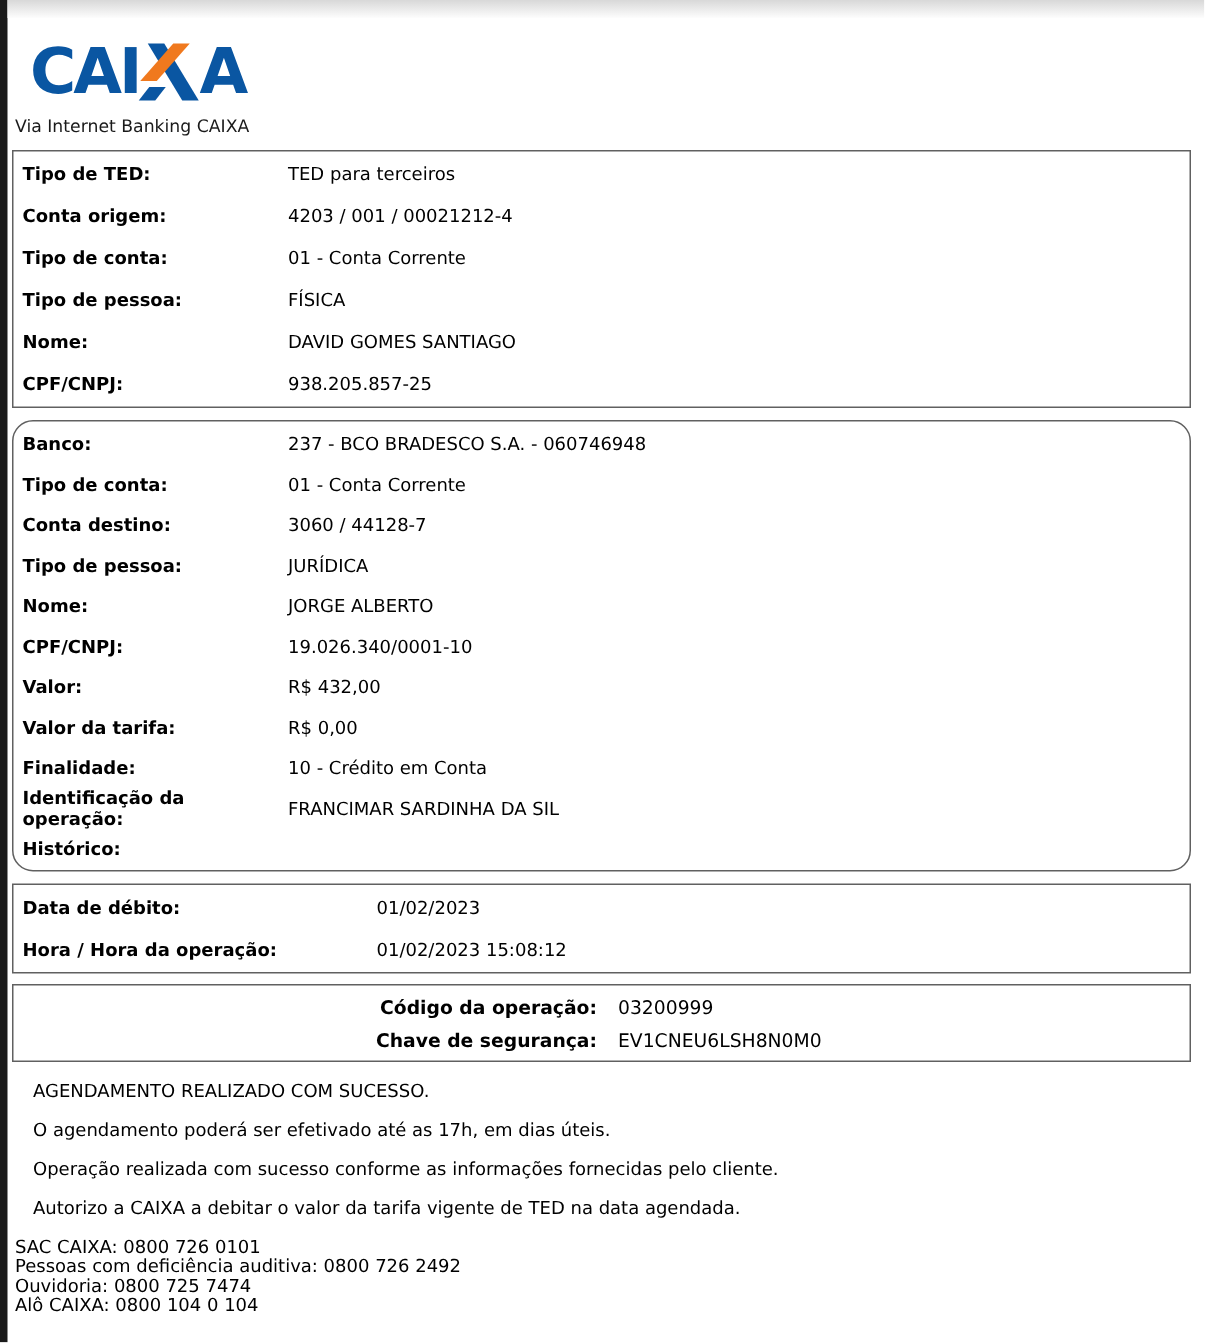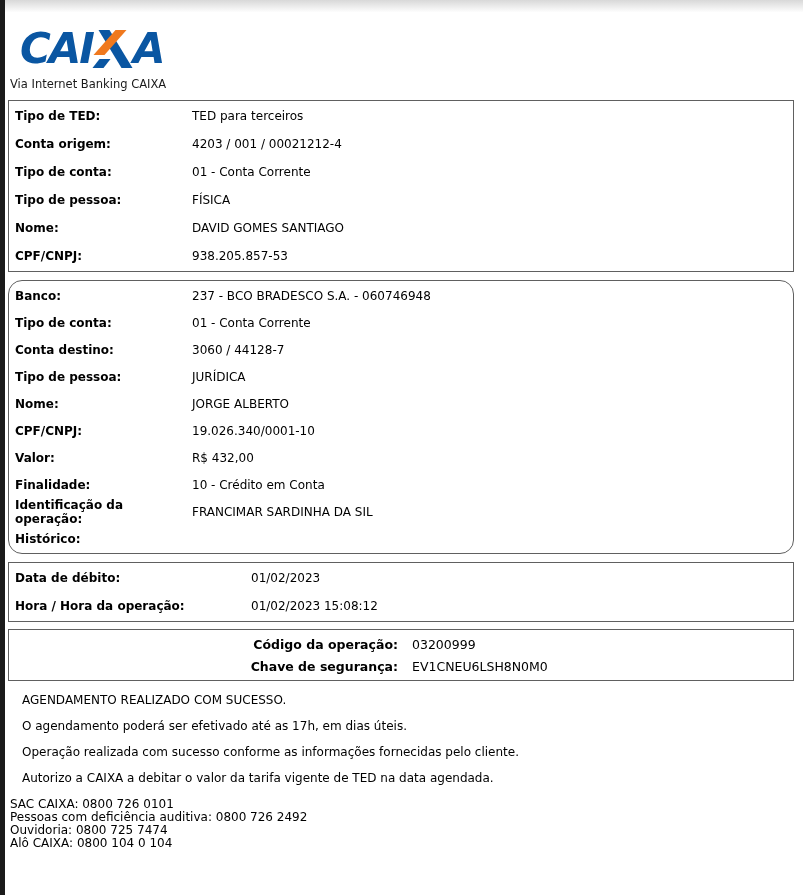--- a/index.html
+++ b/index.html
@@ -4,22 +4,22 @@
 <style>
   html,body{margin:0;padding:0;background:#fff;}
   .page{position:relative;width:803px;height:895px;background:#fff;overflow:hidden;
         font-family:"DejaVu Sans","Liberation Sans",sans-serif;color:#000;}
   .left-strip{position:absolute;left:0;top:0;width:5px;height:895px;background:#1a1a1a;}
   .top-bar{position:absolute;left:5px;top:0;width:798px;height:12px;
            background:linear-gradient(#d8d8d8,#fdfdfd);}
   .content{position:absolute;left:8px;top:12px;width:786px;}
 
   
-  .logo{margin:14px 0 0 12px;height:44px;display:flex;align-items:flex-end;
-        font-style:italic;font-weight:bold;font-size:42px;letter-spacing:-2px;
+  .logo{margin:14px 0 0 12px;height:44px;display:flex;align-items:center;
+        font-weight:bold;font-size:42px;letter-spacing:-2px;
         color:#0a56a2;line-height:1;}
   .logo .lx{display:block;width:41px;height:40px;margin:0 0 1px -1px;}
 
   .doc-title{margin:12px 0 0 2px;font-size:15px;font-weight:bold;line-height:18px;}
   .doc-subtitle{margin:7px 0 0 2px;font-size:11.5px;line-height:14px;color:#1a1a1a;}
 
   
   .box{border:1px solid #606060;background:#fff;padding:1px 0;}
   .box1{margin-top:9px;}
   .box2{margin-top:8px;border-radius:14px;}
@@ -79,21 +79,21 @@
       <div class="row">
         <span class="lbl">Tipo de pessoa:</span>
         <span class="val">FÍSICA</span>
       </div>
       <div class="row">
         <span class="lbl">Nome:</span>
         <span class="val">DAVID GOMES SANTIAGO</span>
       </div>
       <div class="row">
         <span class="lbl">CPF/CNPJ:</span>
-        <span class="val">938.205.857-53</span>
+        <span class="val">938.205.857-25</span>
       </div>
     </div>
 
     <div class="box box2">
       <div class="row">
         <span class="lbl">Banco:</span>
         <span class="val">237 - BCO BRADESCO S.A. - 060746948</span>
       </div>
       <div class="row">
         <span class="lbl">Tipo de conta:</span>
@@ -111,20 +111,24 @@
         <span class="lbl">Nome:</span>
         <span class="val">JORGE ALBERTO</span>
       </div>
       <div class="row">
         <span class="lbl">CPF/CNPJ:</span>
         <span class="val">19.026.340/0001-10</span>
       </div>
       <div class="row">
         <span class="lbl">Valor:</span>
         <span class="val">R$ 432,00</span>
+      </div>
+      <div class="row">
+        <span class="lbl">Valor da tarifa:</span>
+        <span class="val">R$ 0,00</span>
       </div>
       <div class="row">
         <span class="lbl">Finalidade:</span>
         <span class="val">10 - Crédito em Conta</span>
       </div>
       <div class="row">
         <span class="lbl">Identificação da operação:</span>
         <span class="val">FRANCIMAR SARDINHA DA SIL</span>
       </div>
       <div class="row">

